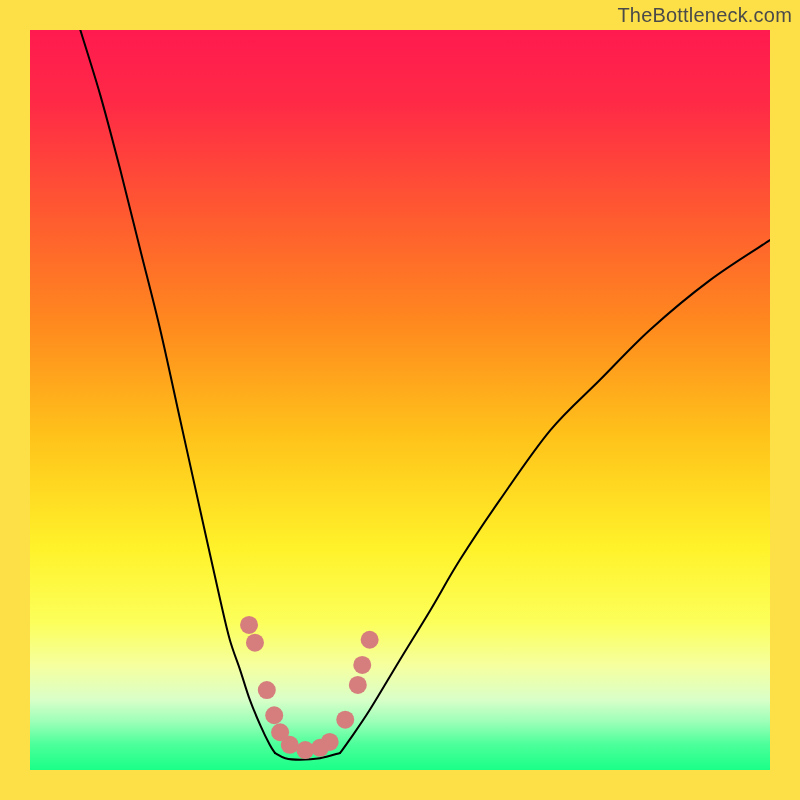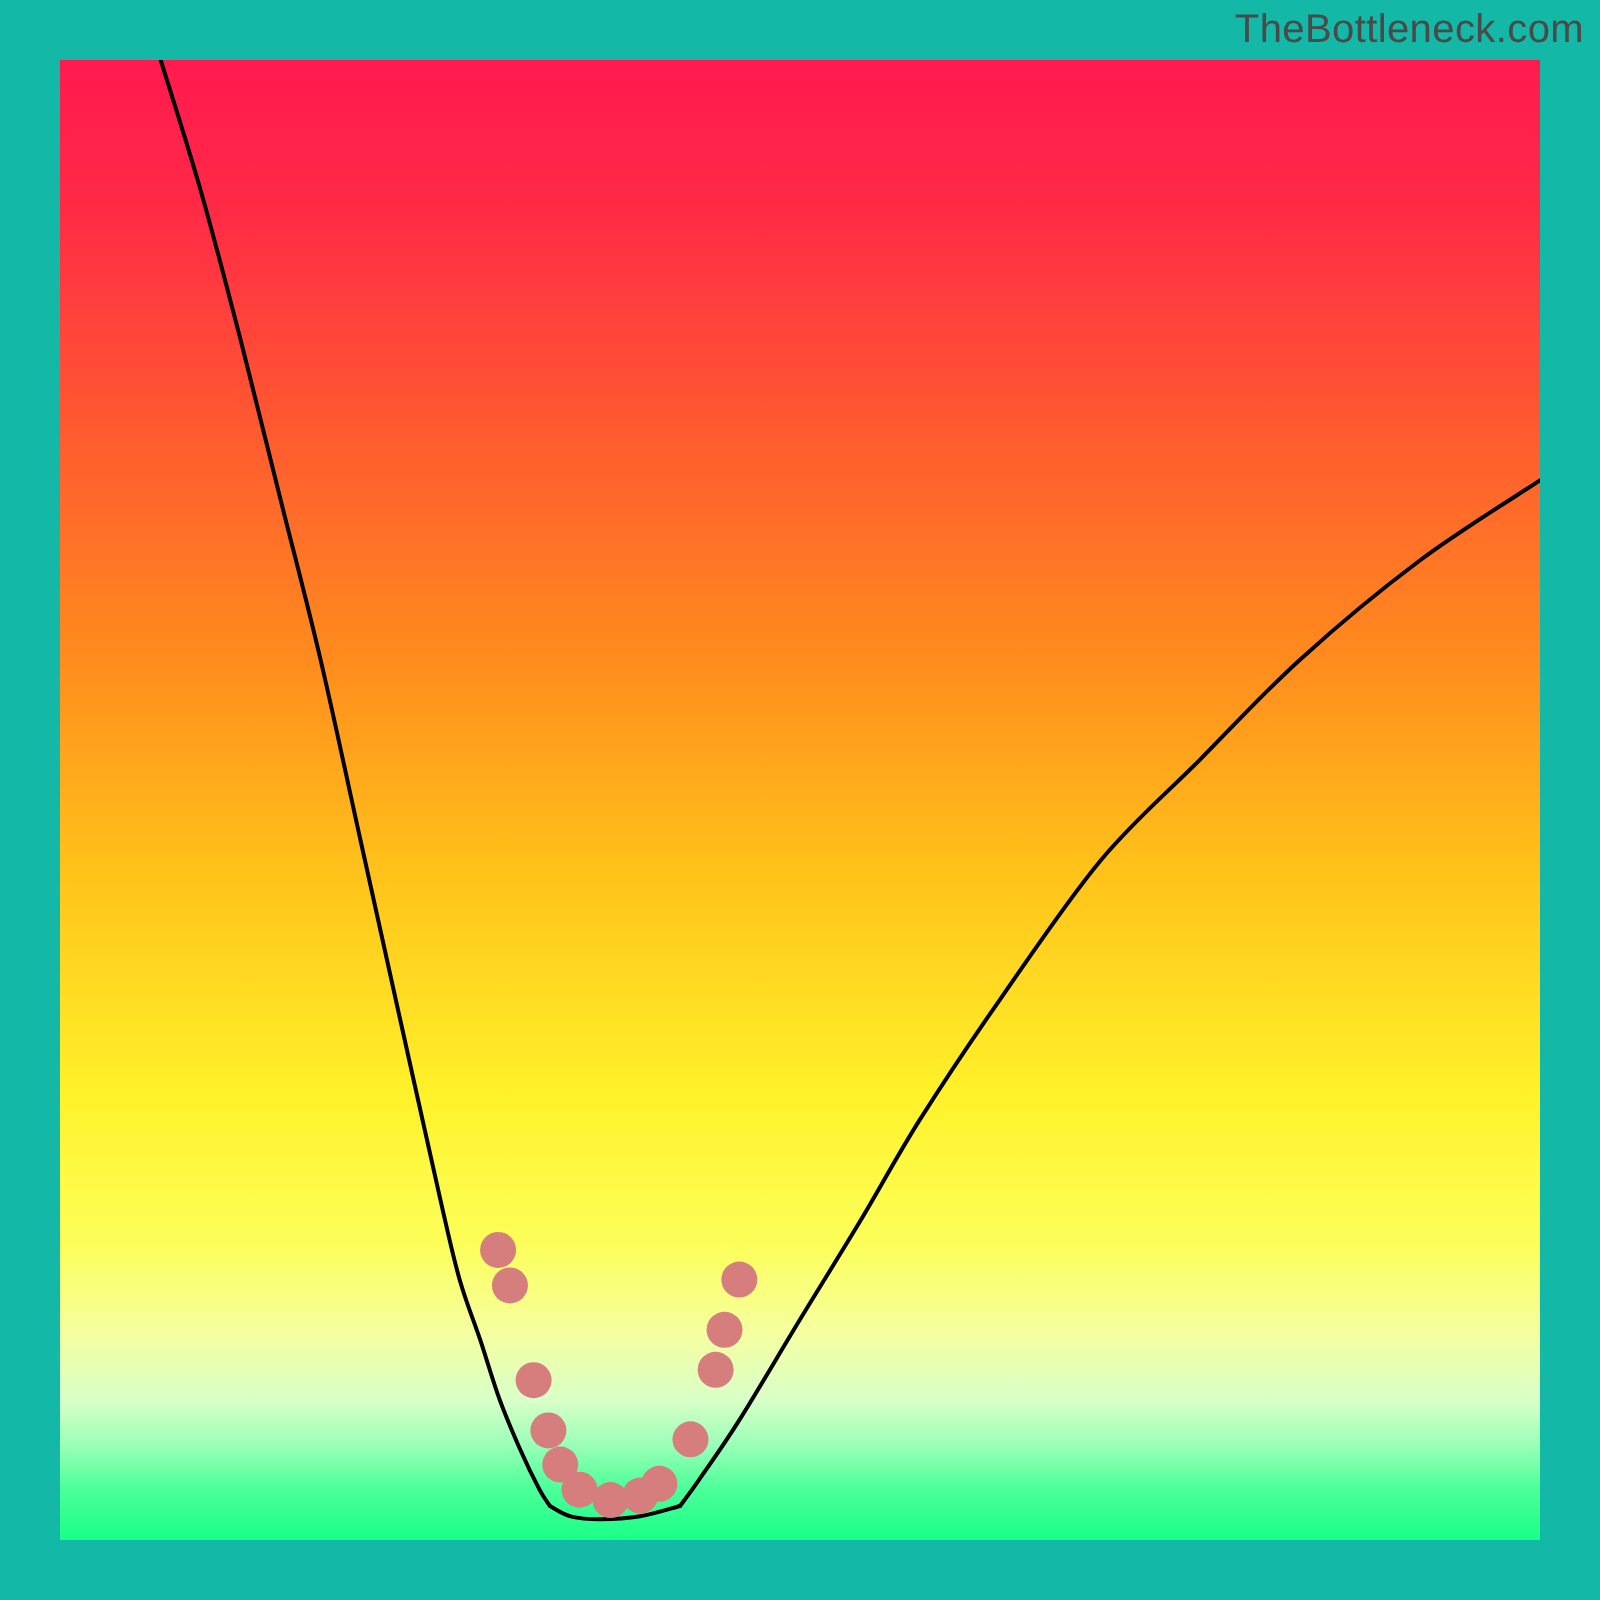--- a/index.html
+++ b/index.html
@@ -9,21 +9,21 @@
     height: 800px;
     background: #000;
     font-family: Arial, Helvetica, sans-serif;
   }
   .frame {
     position: absolute;
     top: 0;
     left: 0;
     width: 800px;
     height: 800px;
-    background: #14b8a6;
+    background: #fde047;
   }
   .plot-area {
     position: absolute;
     left: 30px;
     top: 30px;
     width: 740px;
     height: 740px;
     overflow: hidden;
   }
   .gradient-fill {

